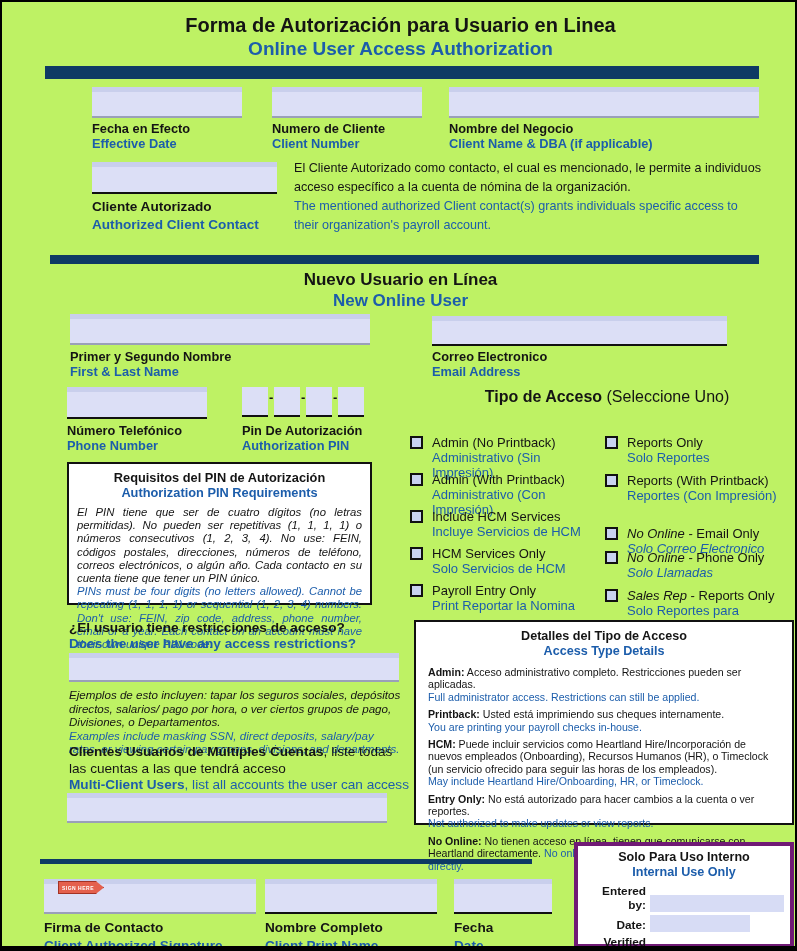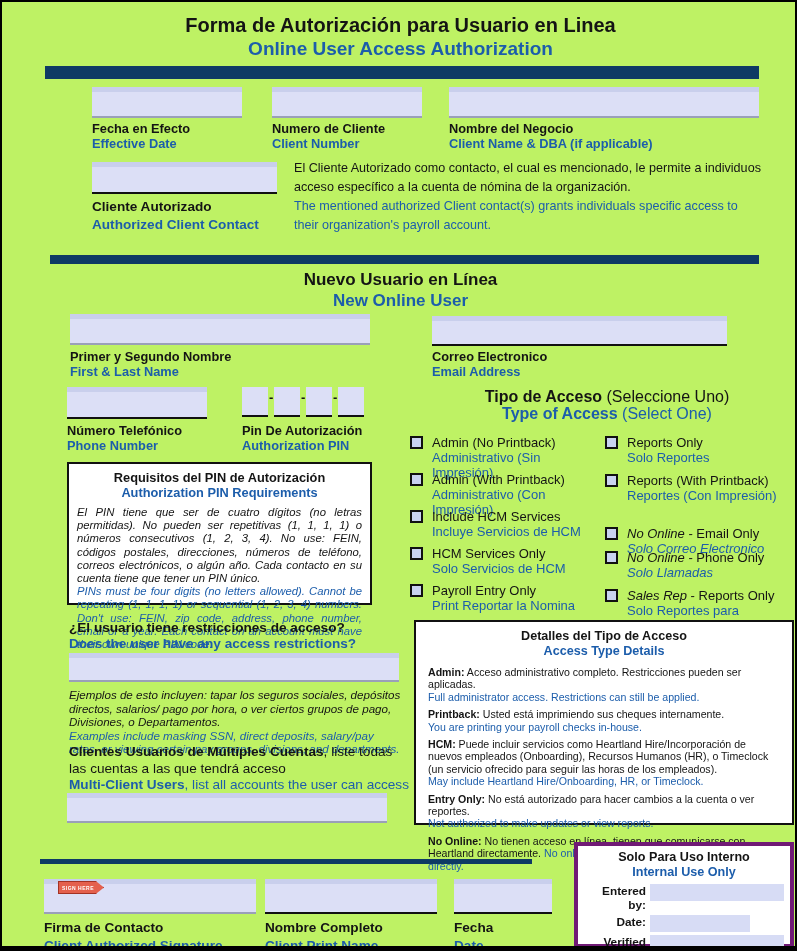--- a/index.html
+++ b/index.html
@@ -24,21 +24,21 @@
   .h2-en{ font-size:17px; font-weight:bold; }
   .opt { display:flex; gap:9px; font-size:13px; line-height:15px; }
   .cb  { width:13px; height:13px; border:2px solid #111; background:#c9d3f0; flex:0 0 13px; margin-top:1px; }
   .box { border:2px solid #111; background:#fff; }
   .pinbox{ width:26px; height:30px; background:#dcdff6; border-bottom:2px solid #111; }
   .pindash{ font-weight:bold; font-size:13px; }
   .small-just{ font-size:11.3px; line-height:13.2px; text-align:justify; font-style:italic; }
   .examples{ font-size:11.6px; line-height:13.6px; font-style:italic; }
   .details-item{ font-size:10.6px; line-height:12.4px; margin-bottom:5px; }
   .details-title{ font-size:12.6px; line-height:15px; font-weight:bold; }
-  .int-row{ display:flex; align-items:flex-start; margin-bottom:3px; }
+  .int-row{ display:flex; align-items:flex-end; margin-bottom:3px; }
   .int-lbl{ width:66px; text-align:right; font-size:11.8px; font-weight:bold; padding-right:4px; flex:0 0 66px; }
   .int-fld{ background:#d7dcf5; height:17px; flex:1; }
   .sign-tag{ background:#e4604d; clip-path:polygon(0 0,82% 0,100% 50%,82% 100%,0 100%);
              color:#fff; font-size:5px; font-weight:bold; line-height:13px; padding-left:3px;
              letter-spacing:.5px; border:1px solid #a33225; }
   .note{ font-size:12.6px; line-height:19px; }
 </style>
 </head>
 <body>
 
@@ -105,21 +105,20 @@
   <div class="abs pindash es" style="left:267px;top:388px;">-</div>
   <div class="abs pindash es" style="left:299px;top:388px;">-</div>
   <div class="abs pindash es" style="left:331px;top:388px;">-</div>
   <div class="abs lblp" style="left:240px;top:421px;">
     <div class="es">Pin De Autorización</div>
     <div class="en">Authorization PIN</div>
   </div>
 
   <div class="abs ctr" style="left:460px;top:386px;width:290px;font-size:16px;line-height:17px;">
     <div class="es"><span class="b">Tipo de Acceso</span><span> (Seleccione Uno)</span></div>
-    <div class="en"><span class="b">Type of Access</span><span> (Select One)</span></div>
   </div>
 
   <div class="abs opt" style="left:408px;top:433px;width:195px;">
     <div class="cb"></div>
     <div>
         <div class="es">Admin (No Printback)</div>
         <div class="en">Administrativo (Sin Impresión)</div>
       </div>
   </div>
   <div class="abs opt" style="left:408px;top:470px;width:195px;">

